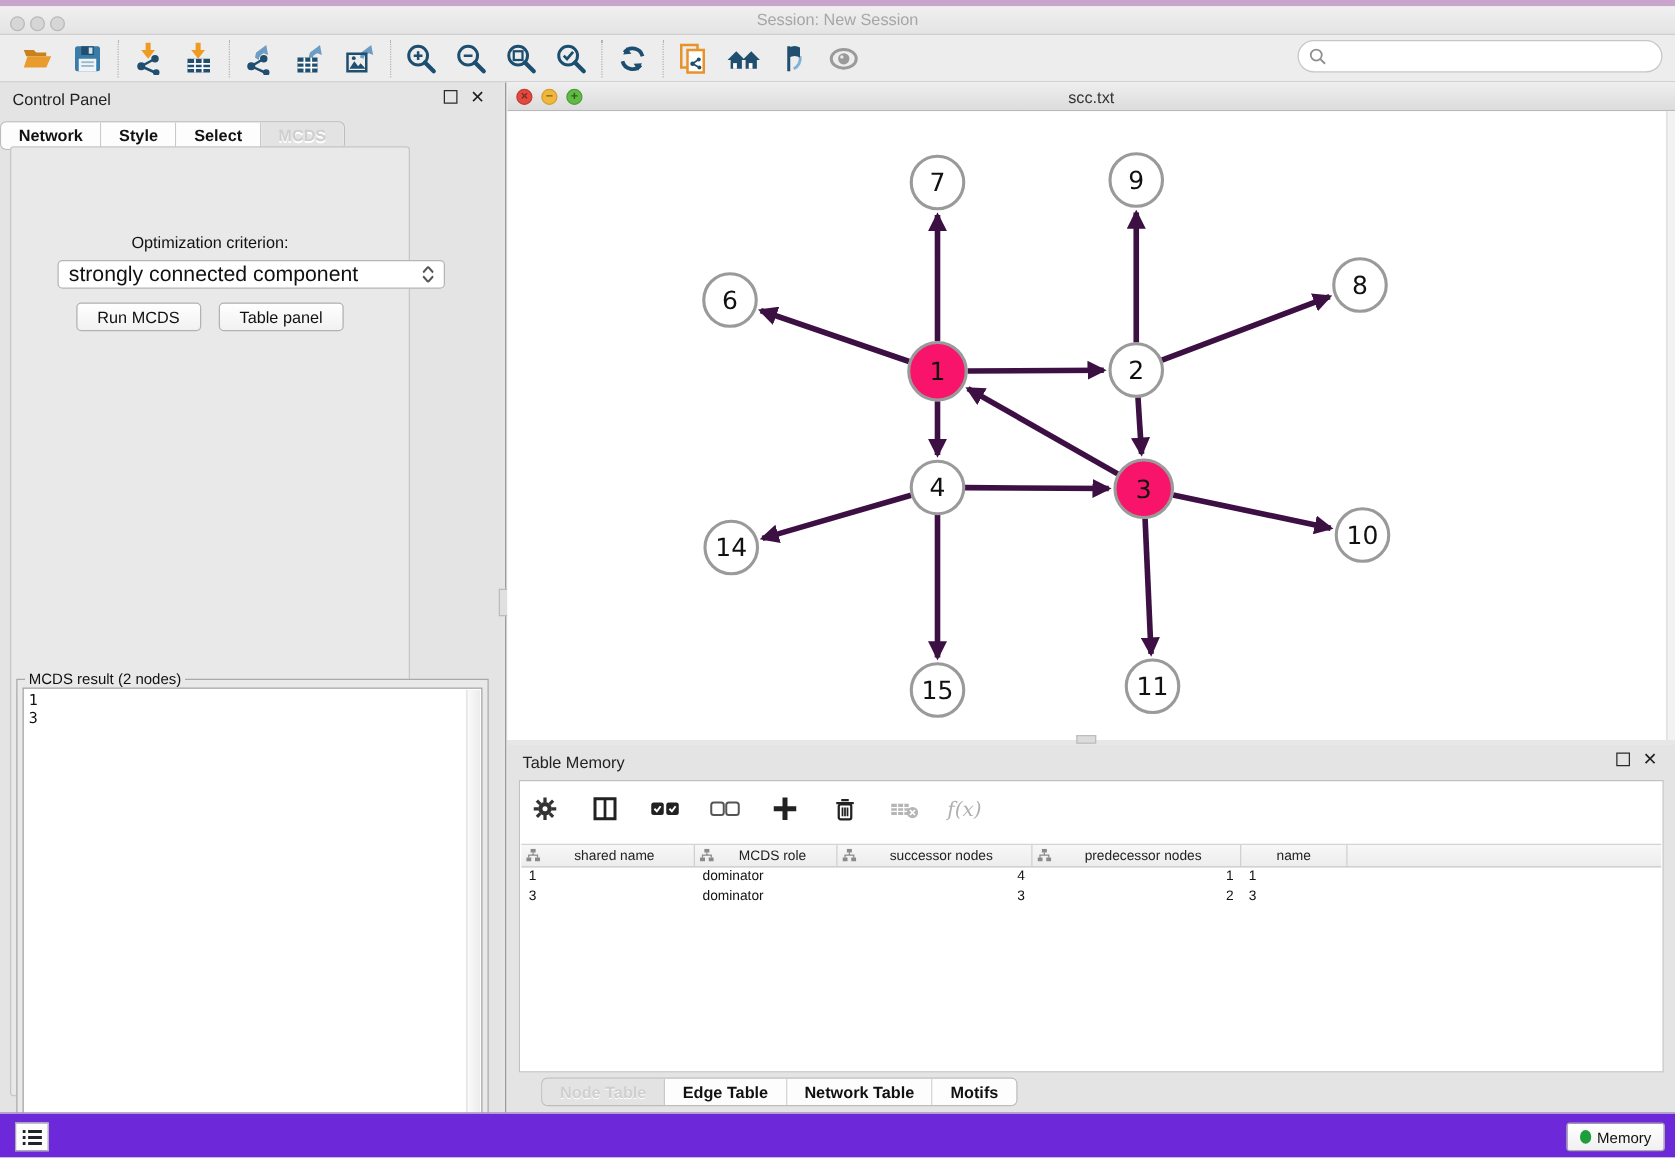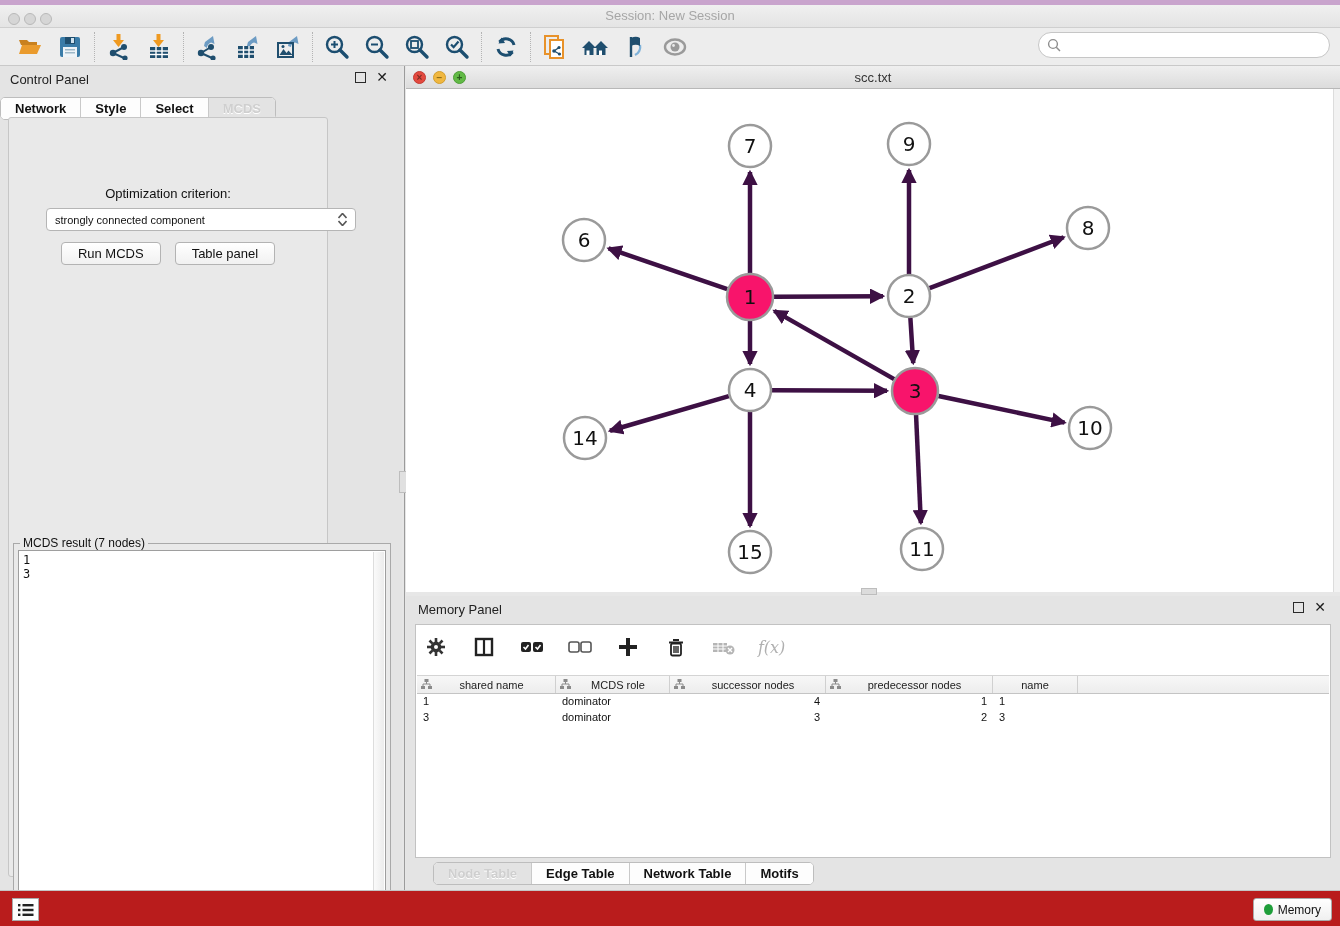--- a/index.html
+++ b/index.html
@@ -22,21 +22,21 @@
   .panel-btns { position:absolute; right:14px; top:6px; display:flex; gap:10px; align-items:center; }
   .float-glyph { width:11px; height:11px; border:1.5px solid #2a2a2a; display:inline-block; }
   .close-glyph { font-size:14px; font-weight:bold; color:#1c1c1c; line-height:11px; }
   .cp-tabs { position:absolute; left:0; top:31px; width:100%; display:flex; justify-content:flex-start; }
   .tabgroup { display:flex; border:1px solid #bdbdbd; border-radius:5px; overflow:hidden; background:#fff; }
   .tab { padding:3px 14px; font-size:13px; font-weight:bold; color:#111; background:#fdfdfd; border-right:1px solid #c9c9c9; }
   .tab:last-child { border-right:none; }
   .tab.active-dim { background:#e3e3e3; color:#cfcfcf; text-shadow:0 1px 0 #fff; }
   .cp-body { position:absolute; left:8px; top:51px; width:320px; height:760px; background:#e9e9e9; border:1px solid #c6c6c6; border-radius:3px; }
   .opt-label { position:absolute; left:0; width:100%; top:68px; text-align:center; font-size:13px; color:#111; }
-  .combo { position:absolute; left:37px; top:90px; width:310px; height:23px; background:#fff; border:1px solid #b5b5b5; border-radius:4px; font-size:11px; color:#111; display:flex; align-items:center; padding:0 8px; }
+  .combo { position:absolute; left:37px; top:90px; width:310px; height:23px; background:#fff; border:1px solid #b5b5b5; border-radius:4px; font-size:17px; color:#111; display:flex; align-items:center; padding:0 8px; }
   .combo .stepper { margin-left:auto; display:flex; flex-direction:column; gap:1px; }
   .btn-row { position:absolute; left:0; top:124px; width:100%; display:flex; justify-content:center; gap:14px; }
   .aqua-btn { background:linear-gradient(#ffffff,#f1f1f1); border:1px solid #b3b3b3; border-radius:4px; font-size:13px; color:#111; padding:3px 16px; }
   .mcds-box { position:absolute; left:4px; top:425px; width:378px; height:382px; border:1px solid #a9a9a9; background:#e9e9e9; }
   .mcds-legend { position:absolute; left:6px; top:-8px; background:#e9e9e9; padding:0 3px; font-size:12px; color:#111; }
   .mcds-text { position:absolute; left:4px; top:6px; right:4px; bottom:6px; background:#fff; border:1px solid #9e9e9e; font-family:"DejaVu Sans Mono",monospace; font-size:12px; color:#111; padding:2px 4px; white-space:pre; }
   .mcds-scroll { position:absolute; right:1px; top:1px; bottom:1px; width:11px; background:linear-gradient(90deg,#fafafa,#ececec); border-left:1px solid #ddd; }
 
   
   .vsplit { position:absolute; left:402px; top:66px; width:4px; height:824px; background:#e6e6e6; }
@@ -60,21 +60,21 @@
   .ntable { position:absolute; left:1px; top:50px; right:1px; }
   .ntable-header { display:flex; background:linear-gradient(#f7f7f7,#ededed); border-top:1px solid #d4d4d4; border-bottom:1px solid #c4c4c4; height:19px; }
   .hcell { display:flex; align-items:center; font-size:11px; color:#222; border-right:1px solid #d0d0d0; padding:0 4px; }
   .hcell .hlabel { flex:1; text-align:center; }
   .trow { display:flex; height:16px; border-bottom:1px solid #fff; }
   .tcell { font-size:11px; color:#111; padding:1px 6px; overflow:hidden; white-space:nowrap; }
   .al { text-align:left; } .ar { text-align:right; }
   .tp-tabs { position:absolute; left:0; bottom:5px; width:100%; display:flex; justify-content:flex-start;padding-left:27px; }
 
   
-  .statusbar { position:absolute; left:0; top:890px; width:1340px; height:36px; background:#b91c1c; border-top:1px solid #c4c4c4; }
+  .statusbar { position:absolute; left:0; top:890px; width:1340px; height:36px; background:#6d28d9; border-top:1px solid #c4c4c4; }
   .list-btn { position:absolute; left:12px; top:7px; width:27px; height:23px; background:#fdfdfd; border:1px solid #ababab; display:flex; align-items:center; justify-content:center; }
   .memory-btn { position:absolute; right:8px; top:7px; height:23px; background:linear-gradient(#fff,#f0f0f0); border:1px solid #ababab; border-radius:3px; display:flex; align-items:center; gap:5px; padding:0 10px; font-size:12px; color:#111; }
   .mem-dot { width:9px; height:11px; border-radius:50%; background:#1e9e3a; }
 </style>
 </head>
 <body>
 
 <div class="desktop-strip"></div>
 <div class="titlebar">
   <span class="tl-dot" style="left:8px"></span>
@@ -273,21 +273,21 @@
         <svg width="9" height="6" viewBox="0 0 9 6">
             <path d="M0.5 1 L4.5 5.5 L8.5 1" fill="none" stroke="#555" stroke-width="1.6"></path>
           </svg>
       </span>
     </div>
     <div class="btn-row">
       <button class="aqua-btn">Run MCDS</button>
       <button class="aqua-btn">Table panel</button>
     </div>
     <div class="mcds-box">
-      <span class="mcds-legend">MCDS result (7 nodes)</span>
+      <span class="mcds-legend">MCDS result (2 nodes)</span>
       <div class="mcds-text" id="mcds-result-text">1
 3<div class="mcds-scroll"></div></div>
     </div>
   </div>
 </div>
 
 <div class="vsplit">
   <div class="vsplit-line"></div>
   <div class="vsplit-handle"></div>
 </div>
@@ -367,21 +367,21 @@
           <circle cx="516" cy="460" r="21" fill="#ffffff" stroke="#9a9a9a" stroke-width="2.5"></circle>
           <text x="516" y="467" text-anchor="middle" font-size="20" font-family="DejaVu Sans, sans-serif" fill="#111111">11</text>
         </g>
       </svg>
   </div>
   <div class="net-scroll-right"></div>
   <div class="net-hsplit-handle"></div>
 </div>
 
 <div class="table-panel">
-  <div class="panel-head" style="left:12px">Memory Panel</div>
+  <div class="panel-head" style="left:12px">Table Memory</div>
   <div class="panel-btns">
     <span class="float-glyph"></span>
     <span class="close-glyph">✕</span>
   </div>
   <div class="tp-inner">
     <div class="tp-toolbar">
       <div class="tp-tbtn">
         <svg width="22" height="22" viewBox="0 0 22 22">
             <g fill="#333">
               <circle cx="11" cy="11" r="5.4"></circle>

